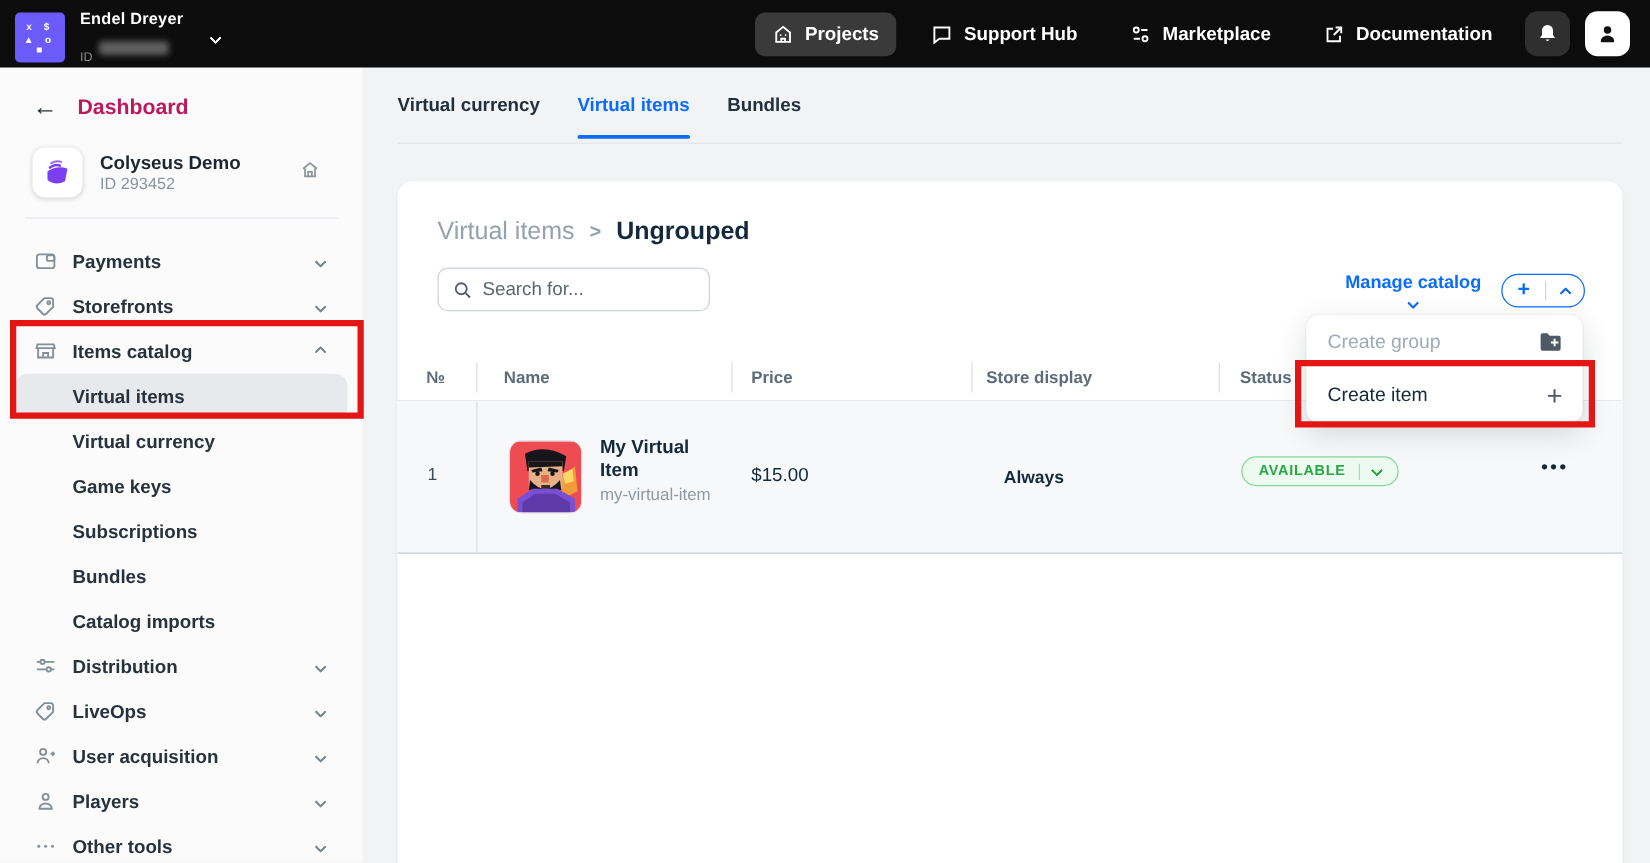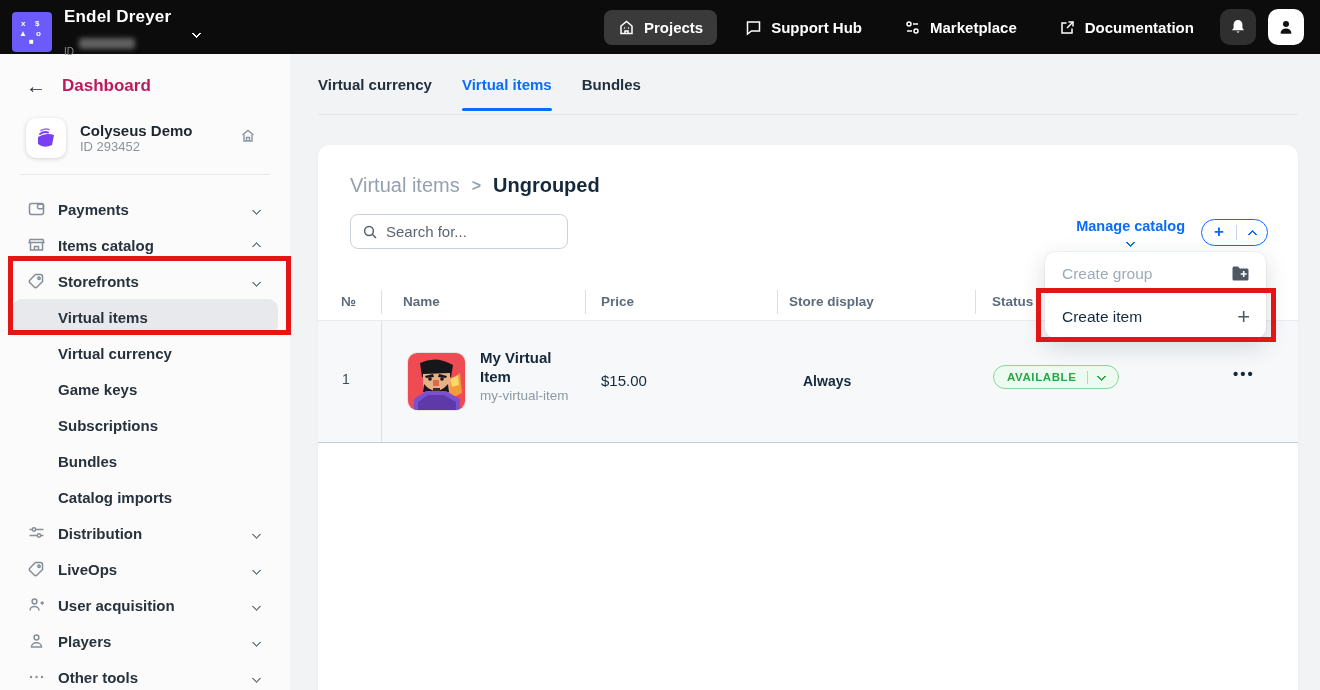--- a/index.html
+++ b/index.html
@@ -6,21 +6,21 @@
   html,body { width:1320px; height:690px; overflow:hidden;
     font-family:"Liberation Sans", sans-serif; background:#f2f3f5; }
 
   
   .topbar { position:absolute; left:0; top:0; width:1320px; height:54px; background:#0c0c0c; z-index:40; }
   .acct { position:absolute; left:12px; top:7px; display:flex; align-items:center; cursor:pointer; }
   .acct-logo { width:40px; height:40px; background:#6b5bfa; border-radius:4px; position:relative;
     color:#fff; font-size:8px; font-weight:bold; }
   .acct-logo span { position:absolute; }
   .acct-text { margin-left:12px; }
-  .acct-name { color:#fff; font-size:17px; font-weight:700; letter-spacing:.2px; }
+  .acct-name { color:#fff; font-size:13px; font-weight:700; letter-spacing:.2px; }
   .acct-idrow { display:flex; align-items:center; margin-top:3px; }
   .acct-idlabel { color:#8d8d8d; font-size:10px; margin-right:5px;margin-top:16px; }
   .blur-id { width:56px; height:11px; background:#707070; border-radius:3px; filter:blur(2.5px); opacity:.85; }
   .acct-chev { margin-left:22px; color:#fff; }
 
   .chev { display:inline-block; width:7px; height:7px; border-right:2px solid currentColor;
     border-bottom:2px solid currentColor; transform:rotate(45deg); border-radius:1px; }
   .chev.up { transform:rotate(-135deg); }
 
   .topnav { position:absolute; left:604px; top:0; height:54px; display:flex; align-items:center; gap:14px; }
@@ -239,38 +239,38 @@
             <rect x="10.5" y="4.8" width="6" height="4.4" rx="1.4"></rect>
         </svg>
       </span>
       <span class="mi-label">Payments</span>
       <span class="mi-chev"><span class="chev"></span></span>
     </div>
 
     <div class="menu-item">
       <span class="mi-icon">
         <svg width="19" height="19" viewBox="0 0 19 19" fill="none" stroke="currentColor" stroke-width="1.5">
+          <path d="M3 8.5 L8.5 3 h5 a2 2 0 0 1 2 2 v5 L10 15.5 a2 2 0 0 1 -2.8 0 L3 11.3 a2 2 0 0 1 0 -2.8 Z"></path>
+          <circle cx="12" cy="6.7" r="1.2"></circle>
+        </svg>
+      </span>
+      <span class="mi-label">Storefronts</span>
+      <span class="mi-chev"><span class="chev"></span></span>
+    </div>
+
+    <div class="menu-item">
+      <span class="mi-icon">
+        <svg width="19" height="19" viewBox="0 0 19 19" fill="none" stroke="currentColor" stroke-width="1.5">
           <path d="M3.5 7 V14.5 h12 V7"></path>
             <path d="M3 4 h13 l.8 3 H2.2 Z"></path>
             <path d="M7.5 14.5 v-3.6 h4 v3.6"></path>
         </svg>
       </span>
       <span class="mi-label">Items catalog</span>
       <span class="mi-chev"><span class="chev up"></span></span>
-    </div>
-
-    <div class="menu-item">
-      <span class="mi-icon">
-        <svg width="19" height="19" viewBox="0 0 19 19" fill="none" stroke="currentColor" stroke-width="1.5">
-          <path d="M3 8.5 L8.5 3 h5 a2 2 0 0 1 2 2 v5 L10 15.5 a2 2 0 0 1 -2.8 0 L3 11.3 a2 2 0 0 1 0 -2.8 Z"></path>
-          <circle cx="12" cy="6.7" r="1.2"></circle>
-        </svg>
-      </span>
-      <span class="mi-label">Storefronts</span>
-      <span class="mi-chev"><span class="chev"></span></span>
     </div>
 
     <div class="menu-item sub selected">
       <span class="mi-label">Virtual items</span>
     </div>
 
     <div class="menu-item sub">
       <span class="mi-label">Virtual currency</span>
     </div>
 

